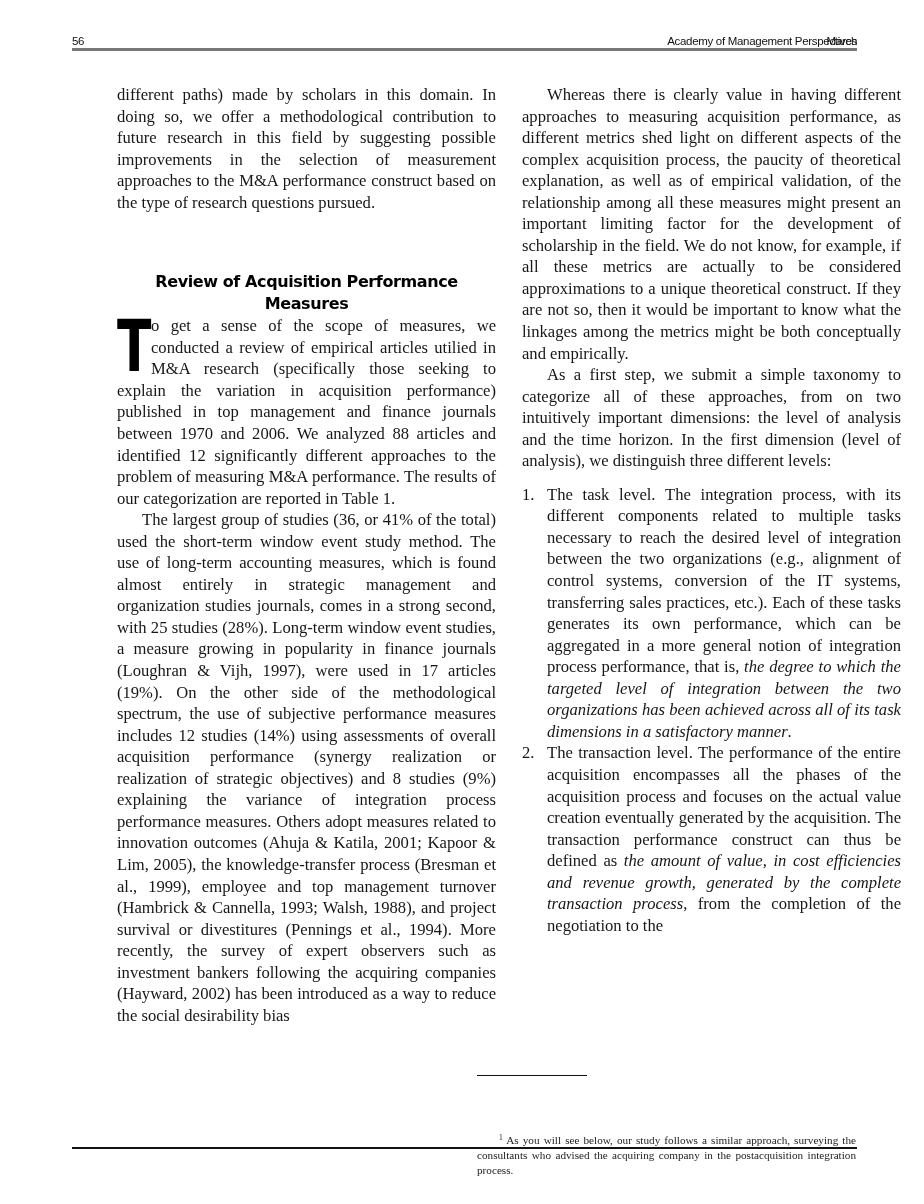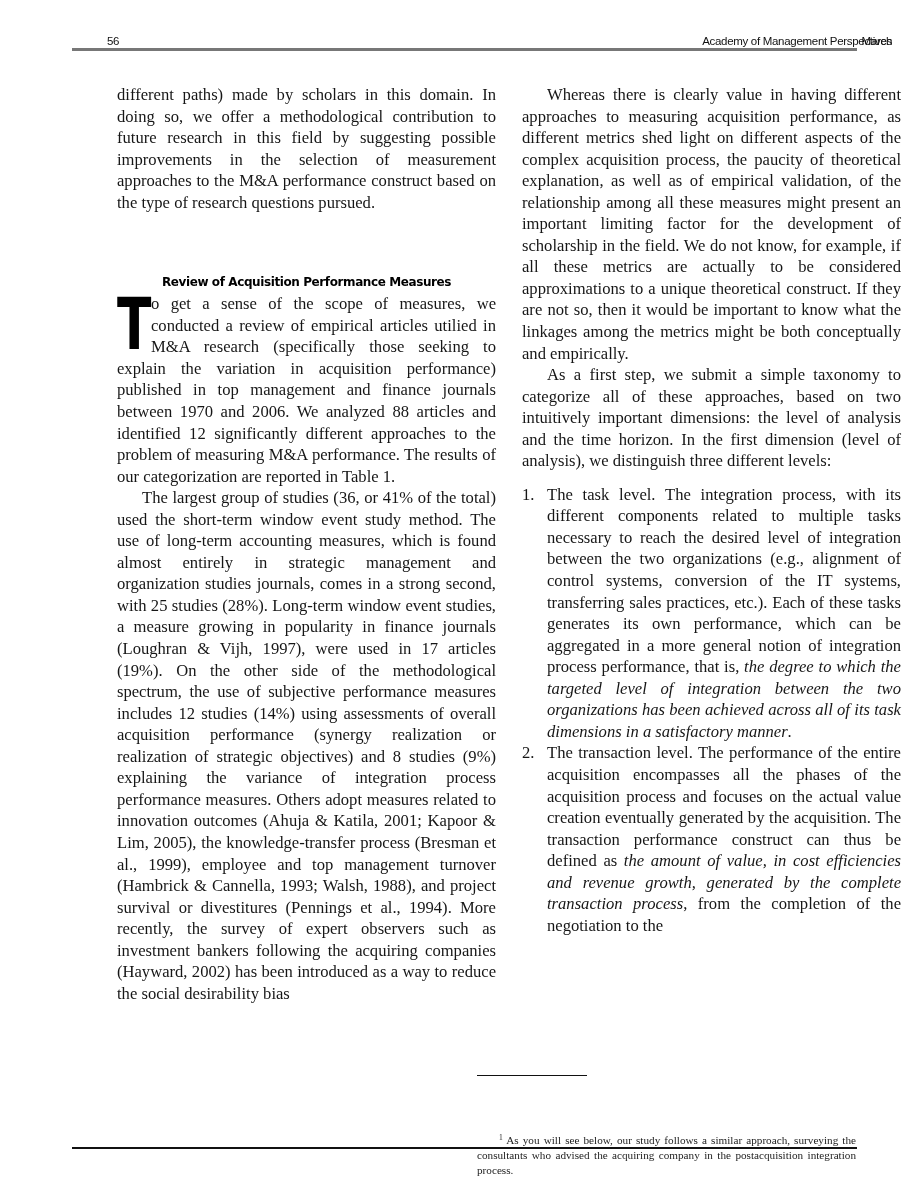--- a/index.html
+++ b/index.html
@@ -1,28 +1,28 @@
 <!DOCTYPE html>
 <html><head>
   <meta charset="utf-8">
   <style>
     html, body { margin: 0; padding: 0; background: #ffffff; }
     body { width: 924px; height: 1204px; position: relative; overflow: hidden; color: #111; }
-    .header { position: absolute; top: 35px; left: 72px; width: 785px; height: 12px; font-family: "Liberation Sans", sans-serif; font-size: 11.5px; transform-origin: left; margin-left: 35px; }
+    .header { position: absolute; top: 35px; left: 72px; width: 785px; height: 12px; font-family: "Liberation Sans", sans-serif; font-size: 11.5px; transform-origin: left; }
     .header span { position: absolute; top: 0; letter-spacing: -0.3px; }
     .h-num { left: 0; }
     .h-title { left: 0; right: 0; text-align: right; }
     .h-month { right: 0; }
     .header-rule { position: absolute; top: 48px; left: 72px; width: 785px; height: 3px; background: #777; }
     .col { position: absolute; font-family: "Liberation Serif", serif; font-size: 16.6px; line-height: 21.55px; text-align: justify; color: #161616; margin-left: 45px; }
     .col p { margin: 0; }
     .col-left { left: 72px; top: 84px; width: 379px; }
     .col-right { left: 477px; top: 84px; width: 379px; }
     .indent { text-indent: 25px; }
-    .section-title { font-family: "DejaVu Sans", sans-serif; font-weight: bold; font-size: 12px; line-height: 22px; text-align: center; margin-top: 58px !important; letter-spacing: -0.4px; color: #000; }
+    .section-title { font-family: "DejaVu Sans", sans-serif; font-weight: bold; font-size: 16px; line-height: 22px; text-align: center; margin-top: 58px !important; letter-spacing: -0.4px; color: #000; }
     .dropcap-para { position: relative; }
     .dropcap { float: left; font-family: "DejaVu Sans", sans-serif; font-weight: bold; font-size: 72px; line-height: 58px; height: 62px; margin: 2px 6px 0 0; transform: scaleX(0.7); transform-origin: left top; width: 28px; color: #000; }
     .list { margin: 12px 0 0 0; padding: 0; list-style: none; }
     .list li { position: relative; padding-left: 25px; }
     .list .num { position: absolute; left: 0; top: 0; }
     em { font-style: italic; }
     sup { font-size: 10px; line-height: 0; vertical-align: 6px; }
     .fn-rule { position: absolute; left: 477px; top: 1075px; width: 110px; height: 1px; background: #111; }
     .footnote { position: absolute; left: 477px; top: 1133px; width: 379px; font-family: "Liberation Serif", serif; font-size: 11.2px; line-height: 15px; text-align: justify; color: #222; }
     .footnote sup { font-size: 7.5px; vertical-align: 4px; }
@@ -40,21 +40,21 @@
 
 <div class="col col-left">
   <p>different paths) made by scholars in this domain. In doing so, we offer a methodological contribution to future research in this field by suggesting possible improvements in the selection of measurement approaches to the M&amp;A performance construct based on the type of research questions pursued.</p>
   <p class="section-title">Review of Acquisition Performance Measures</p>
   <p class="dropcap-para"><span class="dropcap">T</span><span>o get a sense of the scope of measures, we conducted a review of empirical articles utilied in M&amp;A research (specifically those seeking to explain the variation in acquisition performance) published in top management and finance journals between 1970 and 2006. We analyzed 88 articles and identified 12 significantly different approaches to the problem of measuring M&amp;A performance. The results of our categorization are reported in Table 1.</span></p>
   <p class="indent">The largest group of studies (36, or 41% of the total) used the short-term window event study method. The use of long-term accounting measures, which is found almost entirely in strategic management and organization studies journals, comes in a strong second, with 25 studies (28%). Long-term window event studies, a measure growing in popularity in finance journals (Loughran &amp; Vijh, 1997), were used in 17 articles (19%). On the other side of the methodological spectrum, the use of subjective performance measures includes 12 studies (14%) using assessments of overall acquisition performance (synergy realization or realization of strategic objectives) and 8 studies (9%) explaining the variance of integration process performance measures. Others adopt measures related to innovation outcomes (Ahuja &amp; Katila, 2001; Kapoor &amp; Lim, 2005), the knowledge-transfer process (Bresman et al., 1999), employee and top management turnover (Hambrick &amp; Cannella, 1993; Walsh, 1988), and project survival or divestitures (Pennings et al., 1994). More recently, the survey of expert observers such as investment bankers following the acquiring companies (Hayward, 2002) has been introduced as a way to reduce the social desirability bias</p>
 </div>
 
 <div class="col col-right">
   <p class="indent">Whereas there is clearly value in having different approaches to measuring acquisition performance, as different metrics shed light on different aspects of the complex acquisition process, the paucity of theoretical explanation, as well as of empirical validation, of the relationship among all these measures might present an important limiting factor for the development of scholarship in the field. We do not know, for example, if all these metrics are actually to be considered approximations to a unique theoretical construct. If they are not so, then it would be important to know what the linkages among the metrics might be both conceptually and empirically.</p>
-  <p class="indent">As a first step, we submit a simple taxonomy to categorize all of these approaches, based on two intuitively important dimensions: the level of analysis and the time horizon. In the first dimension (level of analysis), we distinguish three different levels:</p>
+  <p class="indent">As a first step, we submit a simple taxonomy to categorize all of these approaches, from on two intuitively important dimensions: the level of analysis and the time horizon. In the first dimension (level of analysis), we distinguish three different levels:</p>
   <ol class="list">
     <li>
       <span class="num">1.</span>
       <span>The task level. The integration process, with its different components related to multiple tasks necessary to reach the desired level of integration between the two organizations (e.g., alignment of control systems, conversion of the IT systems, transferring sales practices, etc.). Each of these tasks generates its own performance, which can be aggregated in a more general notion of integration process performance, that is, </span><em>the degree to which the targeted level of integration between the two organizations has been achieved across all of its task dimensions in a satisfactory manner</em><span>.</span>
     </li>
     <li>
       <span class="num">2.</span>
       <span>The transaction level. The performance of the entire acquisition encompasses all the phases of the acquisition process and focuses on the actual value creation eventually generated by the acquisition. The transaction performance construct can thus be defined as </span><em>the amount of value, in cost efficiencies and revenue growth, generated by the complete transaction process</em><span>, from the completion of the negotiation to the</span>
     </li>
   </ol>

